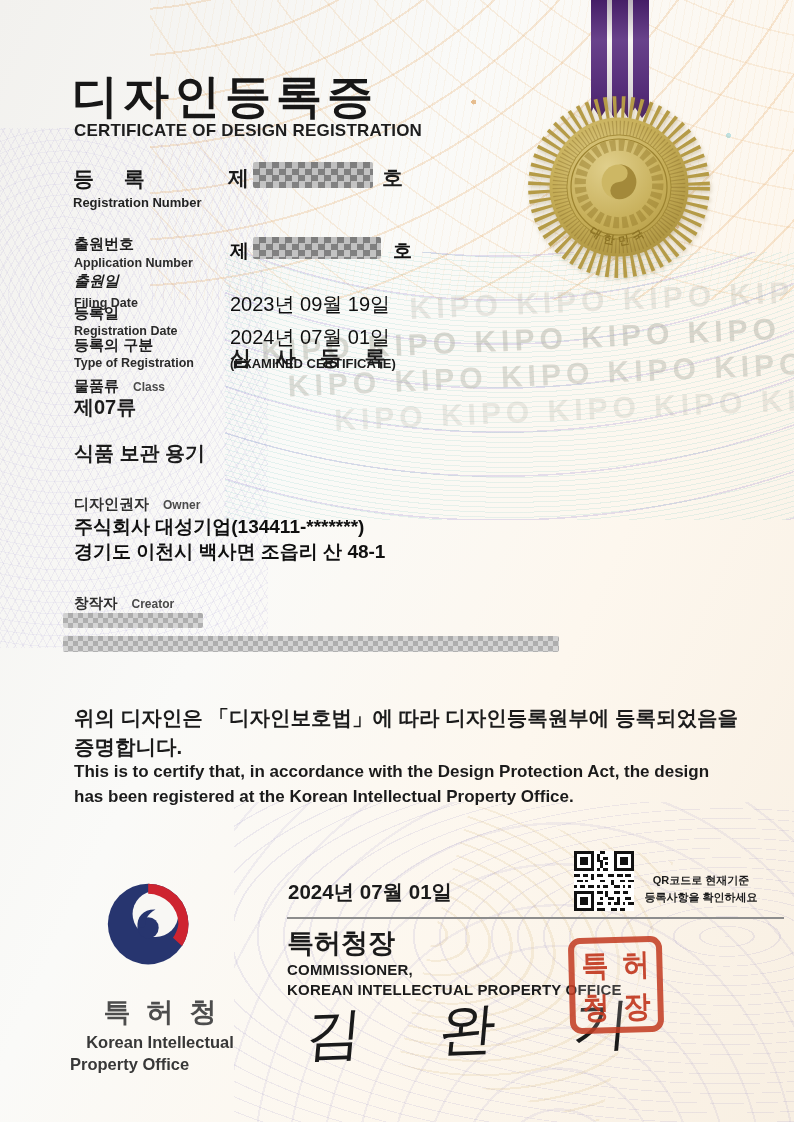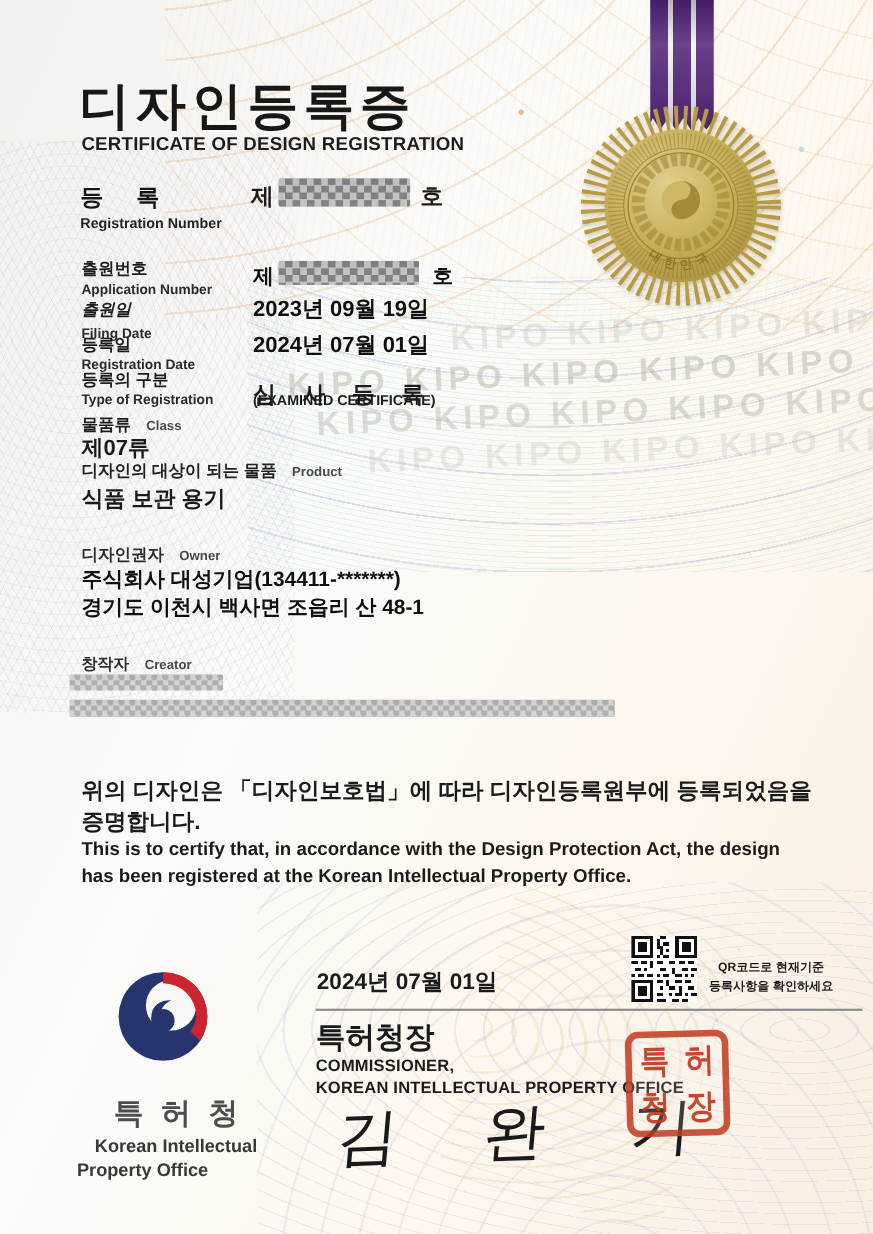--- a/index.html
+++ b/index.html
@@ -57,21 +57,21 @@
       linear-gradient(90deg,#54287b 0 16px,#f6f4f0 16px 21px,#54287b 21px 37px,#f6f4f0 37px 42px,#54287b 42px 58px);
     clip-path:polygon(0 0,100% 0,100% 92%,88% 100%,76% 91%,64% 100%,52% 91%,40% 100%,28% 91%,16% 100%,4% 91%,0 96%);}
   #gold-seal{left:524px;top:92px;width:190px;height:190px;filter:drop-shadow(1px 2px 2px rgba(120,95,30,.35));}
 
   
   .kr-big-label{font-size:21px;font-weight:900;letter-spacing:12px;color:#151515;}
   .en-big-label{font-size:13px;font-weight:800;color:#222;}
   .kr-label{font-size:15px;font-weight:800;color:#1c1c1c;}
   .en-label{font-size:12.5px;font-weight:800;color:#2b2b2b;}
   .inline-en{font-size:12px;font-weight:600;color:#4a4a4a;margin-left:14px;}
-  .value{font-size:20px;font-weight:700;color:#101010;}
+  .value{font-size:20px;font-weight:400;color:#101010;margin-top:24px;}
   .value-sm{font-size:19px;font-weight:800;color:#101010;}
   .frow{display:flex;align-items:baseline;}
 
   .mosaic{position:absolute;border-radius:2px;
     background:
       repeating-conic-gradient(rgba(102,102,102,.75) 0% 25%, rgba(188,188,188,.7) 0% 50%) 0 0 / 13px 13px,
       linear-gradient(#c3c3c3,#d8d8d8);}
   .mosaic.light{background:
       repeating-conic-gradient(rgba(138,138,138,.55) 0% 25%, rgba(205,205,205,.55) 0% 50%) 0 0 / 10px 10px,
       linear-gradient(#d2d2d2,#e2e2e2);}
@@ -215,24 +215,20 @@
   <div class="abs en-label" id="type-label-en">Type of Registration</div>
   <div class="abs" id="type-value-kr">심 사 등 록</div>
   <div class="abs" id="type-value-en">(EXAMINED CERTIFICATE)</div>
 
   <div class="abs frow" id="class-row">
     <span class="kr-label">물품류</span>
     <span class="inline-en">Class</span>
   </div>
   <div class="abs" id="class-value">제07류</div>
 
-  <div class="abs frow" id="product-row">
-    <span id="product-label">디자인의 대상이 되는 물품</span>
-    <span class="inline-en">Product</span>
-  </div>
   <div class="abs" id="product-value">식품 보관 용기</div>
 
   <div class="abs frow" id="owner-row">
     <span id="owner-label">디자인권자</span>
     <span class="inline-en">Owner</span>
   </div>
   <div class="abs value-sm" id="owner-name">주식회사 대성기업(134411-*******)</div>
   <div class="abs value-sm" id="owner-address">경기도 이천시 백사면 조읍리 산 48-1</div>
 
   <div class="abs frow" id="creator-row">

